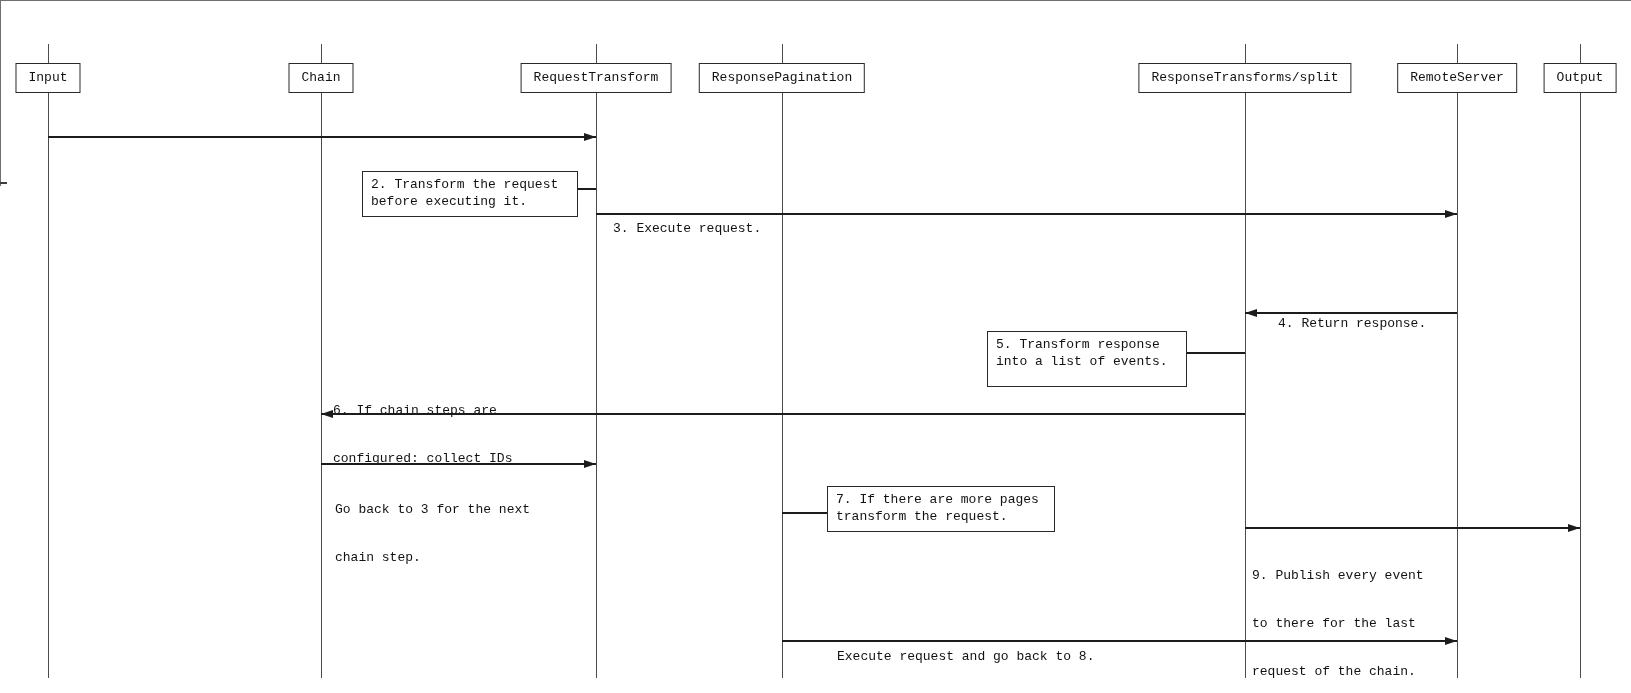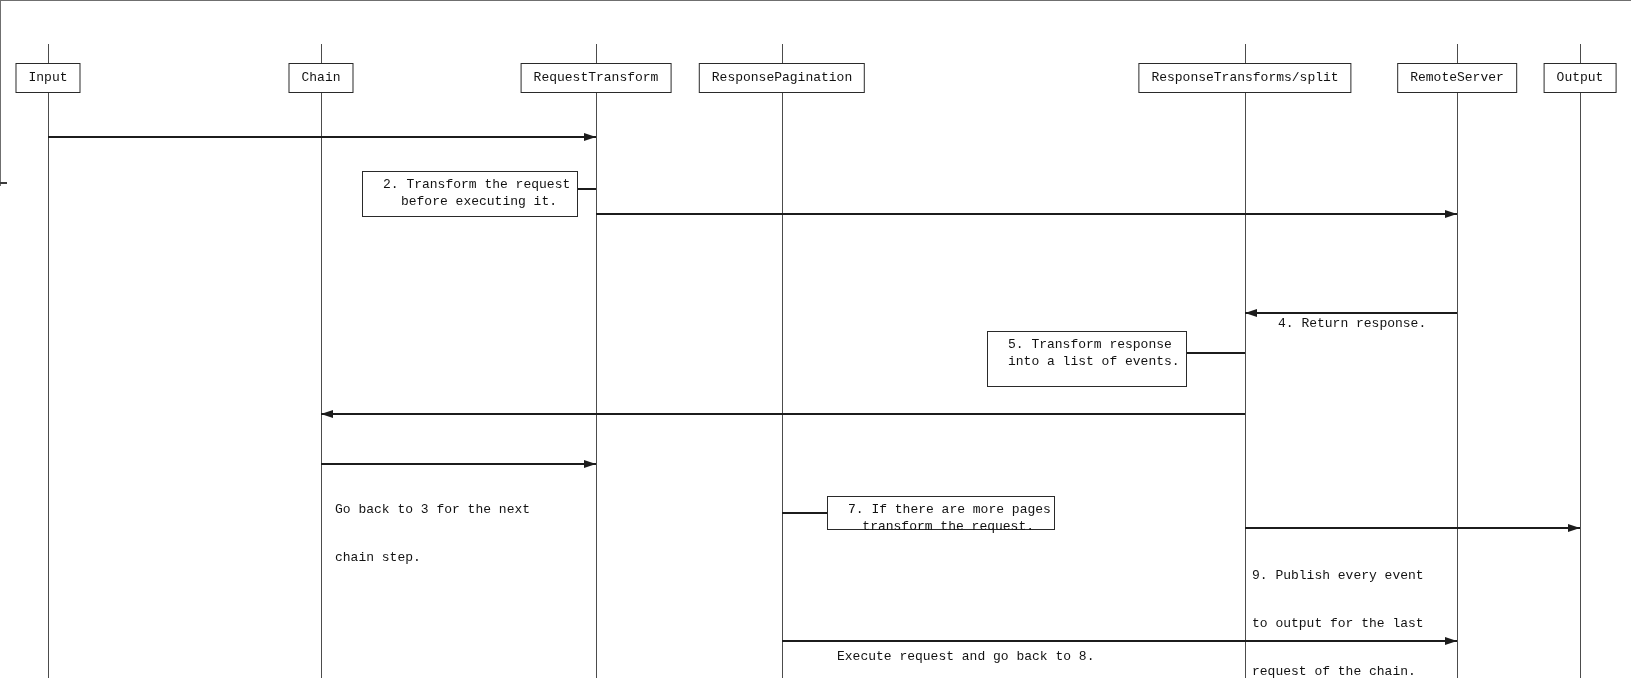--- a/index.html
+++ b/index.html
@@ -22,21 +22,21 @@
   
   .mline{position:absolute;height:1.5px;background:#1c1c1c;z-index:2;}
   .head{position:absolute;width:0;height:0;border-top:4.5px solid transparent;border-bottom:4.5px solid transparent;z-index:2;}
   .head-r{border-left:12px solid #1c1c1c;}
   .head-l{border-right:12px solid #1c1c1c;}
   
   .mlabel{position:absolute;line-height:16px;white-space:pre;z-index:2;}
   
   .note{
     position:absolute;border:1.5px solid #2a2a2a;background:#ffffff;
-    padding:4px 20px;line-height:17px;white-space:nowrap;box-sizing:border-box;z-index:3;text-align:right;
+    padding:4px 8px;line-height:17px;white-space:nowrap;box-sizing:border-box;z-index:3;
   }
   .conn{position:absolute;height:1.5px;background:#1c1c1c;z-index:2;}
 </style>
 </head>
 <body>
 
 <div class="stage">
 
   <div class="top-border"></div>
   <div class="left-border"></div>
@@ -60,56 +60,63 @@
 
   <div class="mline" style="left:48px;top:136px;width:548px"></div>
   <div class="head head-r" style="left:584px;top:132.5px"></div>
 
   <div class="note" style="left:362px;top:171px;width:216px;height:46px">
     <div>2. Transform the request</div>
     <div>before executing it.</div>
   </div>
   <div class="conn" style="left:578px;top:188px;width:18px"></div>
 
+  <div class="mlabel" style="left:613px;top:189px">
+    <div>3. Execute request.</div>
+  </div>
   <div class="mline" style="left:596px;top:213px;width:861px"></div>
   <div class="head head-r" style="left:1445px;top:209.5px"></div>
 
   <div class="mlabel" style="left:1278px;top:284px">
     <div>4. Return response.</div>
   </div>
   <div class="mline" style="left:1245px;top:312px;width:212px"></div>
   <div class="head head-l" style="left:1245px;top:308.5px"></div>
 
   <div class="note" style="left:987px;top:331px;width:200px;height:56px">
     <div>5. Transform response</div>
     <div>into a list of events.</div>
   </div>
   <div class="conn" style="left:1187px;top:352px;width:58px"></div>
 
+  <div class="mlabel" style="left:333px;top:371px">
+    <div>6. If chain steps are</div>
+    <div>configured: collect IDs</div>
+  </div>
   <div class="mline" style="left:321px;top:413px;width:924px"></div>
   <div class="head head-l" style="left:321px;top:409.5px"></div>
 
   <div class="mline" style="left:321px;top:463px;width:275px"></div>
   <div class="head head-r" style="left:584px;top:459.5px"></div>
   <div class="mlabel" style="left:335px;top:470px">
     <div>Go back to 3 for the next</div>
     <div>chain step.</div>
   </div>
 
-  <div class="note" style="left:827px;top:496px;width:228px;height:34px">
+  <div class="note" style="left:827px;top:486px;width:228px;height:46px">
     <div>7. If there are more pages</div>
     <div>transform the request.</div>
   </div>
   <div class="conn" style="left:782px;top:512px;width:45px"></div>
 
   <div class="mline" style="left:1245px;top:527px;width:335px"></div>
   <div class="head head-r" style="left:1568px;top:523.5px"></div>
   <div class="mlabel" style="left:1252px;top:536px">
     <div>9. Publish every event</div>
-    <div>to output for the last</div>
+    <div>to there for the last</div>
     <div>request of the chain.</div>
   </div>
 
   <div class="mlabel" style="left:837px;top:617px">
     <div>Execute request and go back to 8.</div>
   </div>
   <div class="mline" style="left:782px;top:640px;width:675px"></div>
   <div class="head head-r" style="left:1445px;top:636.5px"></div>
 
 </div>

